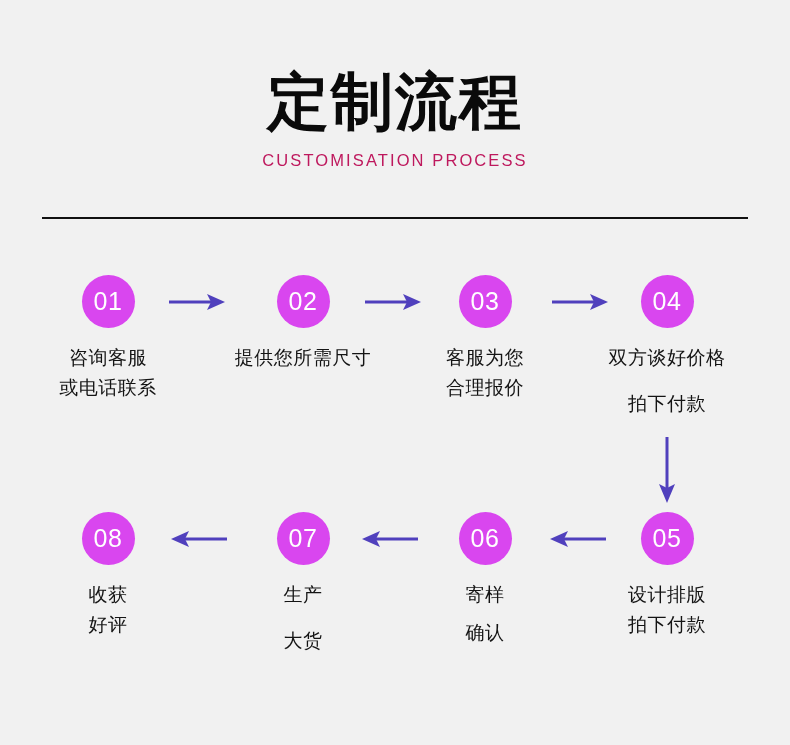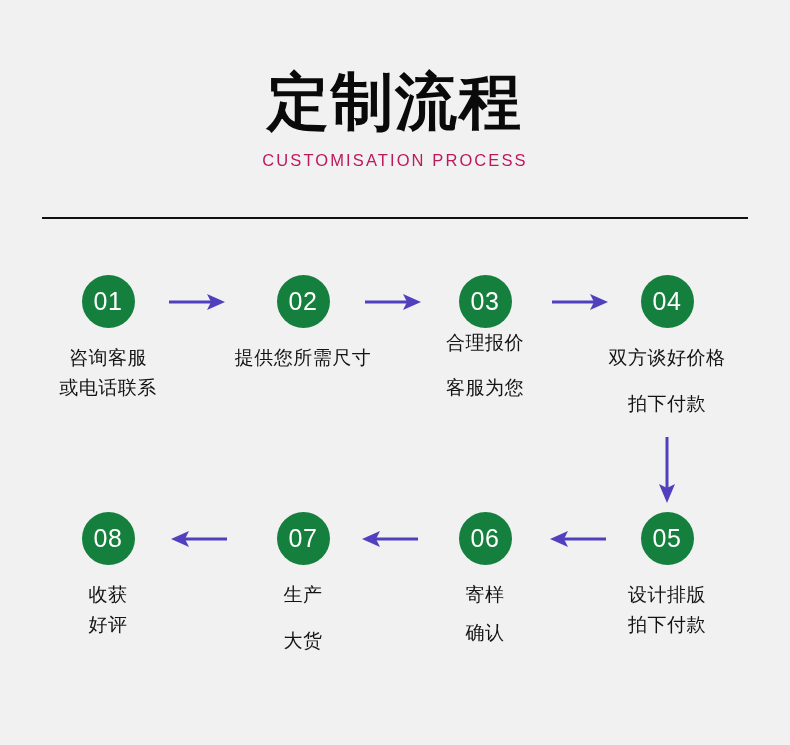--- a/index.html
+++ b/index.html
@@ -68,21 +68,21 @@
     position: absolute;
     top: 0;
     width: 190px;
     margin-left: -95px;
     text-align: center;
   }
   .badge {
     width: 53px;
     height: 53px;
     border-radius: 50%;
-    background: #15803d;
+    background: #d946ef;
     margin: 0 auto;
     display: flex;
     align-items: center;
     justify-content: center;
   }
   .badge-num {
     color: #ffffff;
     font-size: 25px;
     line-height: 25px;
     font-weight: normal;
@@ -155,22 +155,22 @@
       <svg width="56" height="24" viewBox="0 0 56 24">
         <line x1="0" y1="12" x2="44" y2="12" stroke="#5040bd" stroke-width="3"></line>
         <path d="M56 12 L38 4 L42 12 L38 20 Z" fill="#5040bd"></path>
       </svg>
     </div>
 
     <div class="step" style="left:485px;">
       <div class="badge">
         <span class="badge-num">03</span>
       </div>
+      <div class="step-label">客服为您</div>
       <div class="step-label" style="margin-top:0;">合理报价</div>
-      <div class="step-label">客服为您</div>
     </div>
 
     <div class="arrow-h" style="left:580px;">
       <svg width="56" height="24" viewBox="0 0 56 24">
         <line x1="0" y1="12" x2="44" y2="12" stroke="#5040bd" stroke-width="3"></line>
         <path d="M56 12 L38 4 L42 12 L38 20 Z" fill="#5040bd"></path>
       </svg>
     </div>
 
     <div class="step" style="left:667px;">

